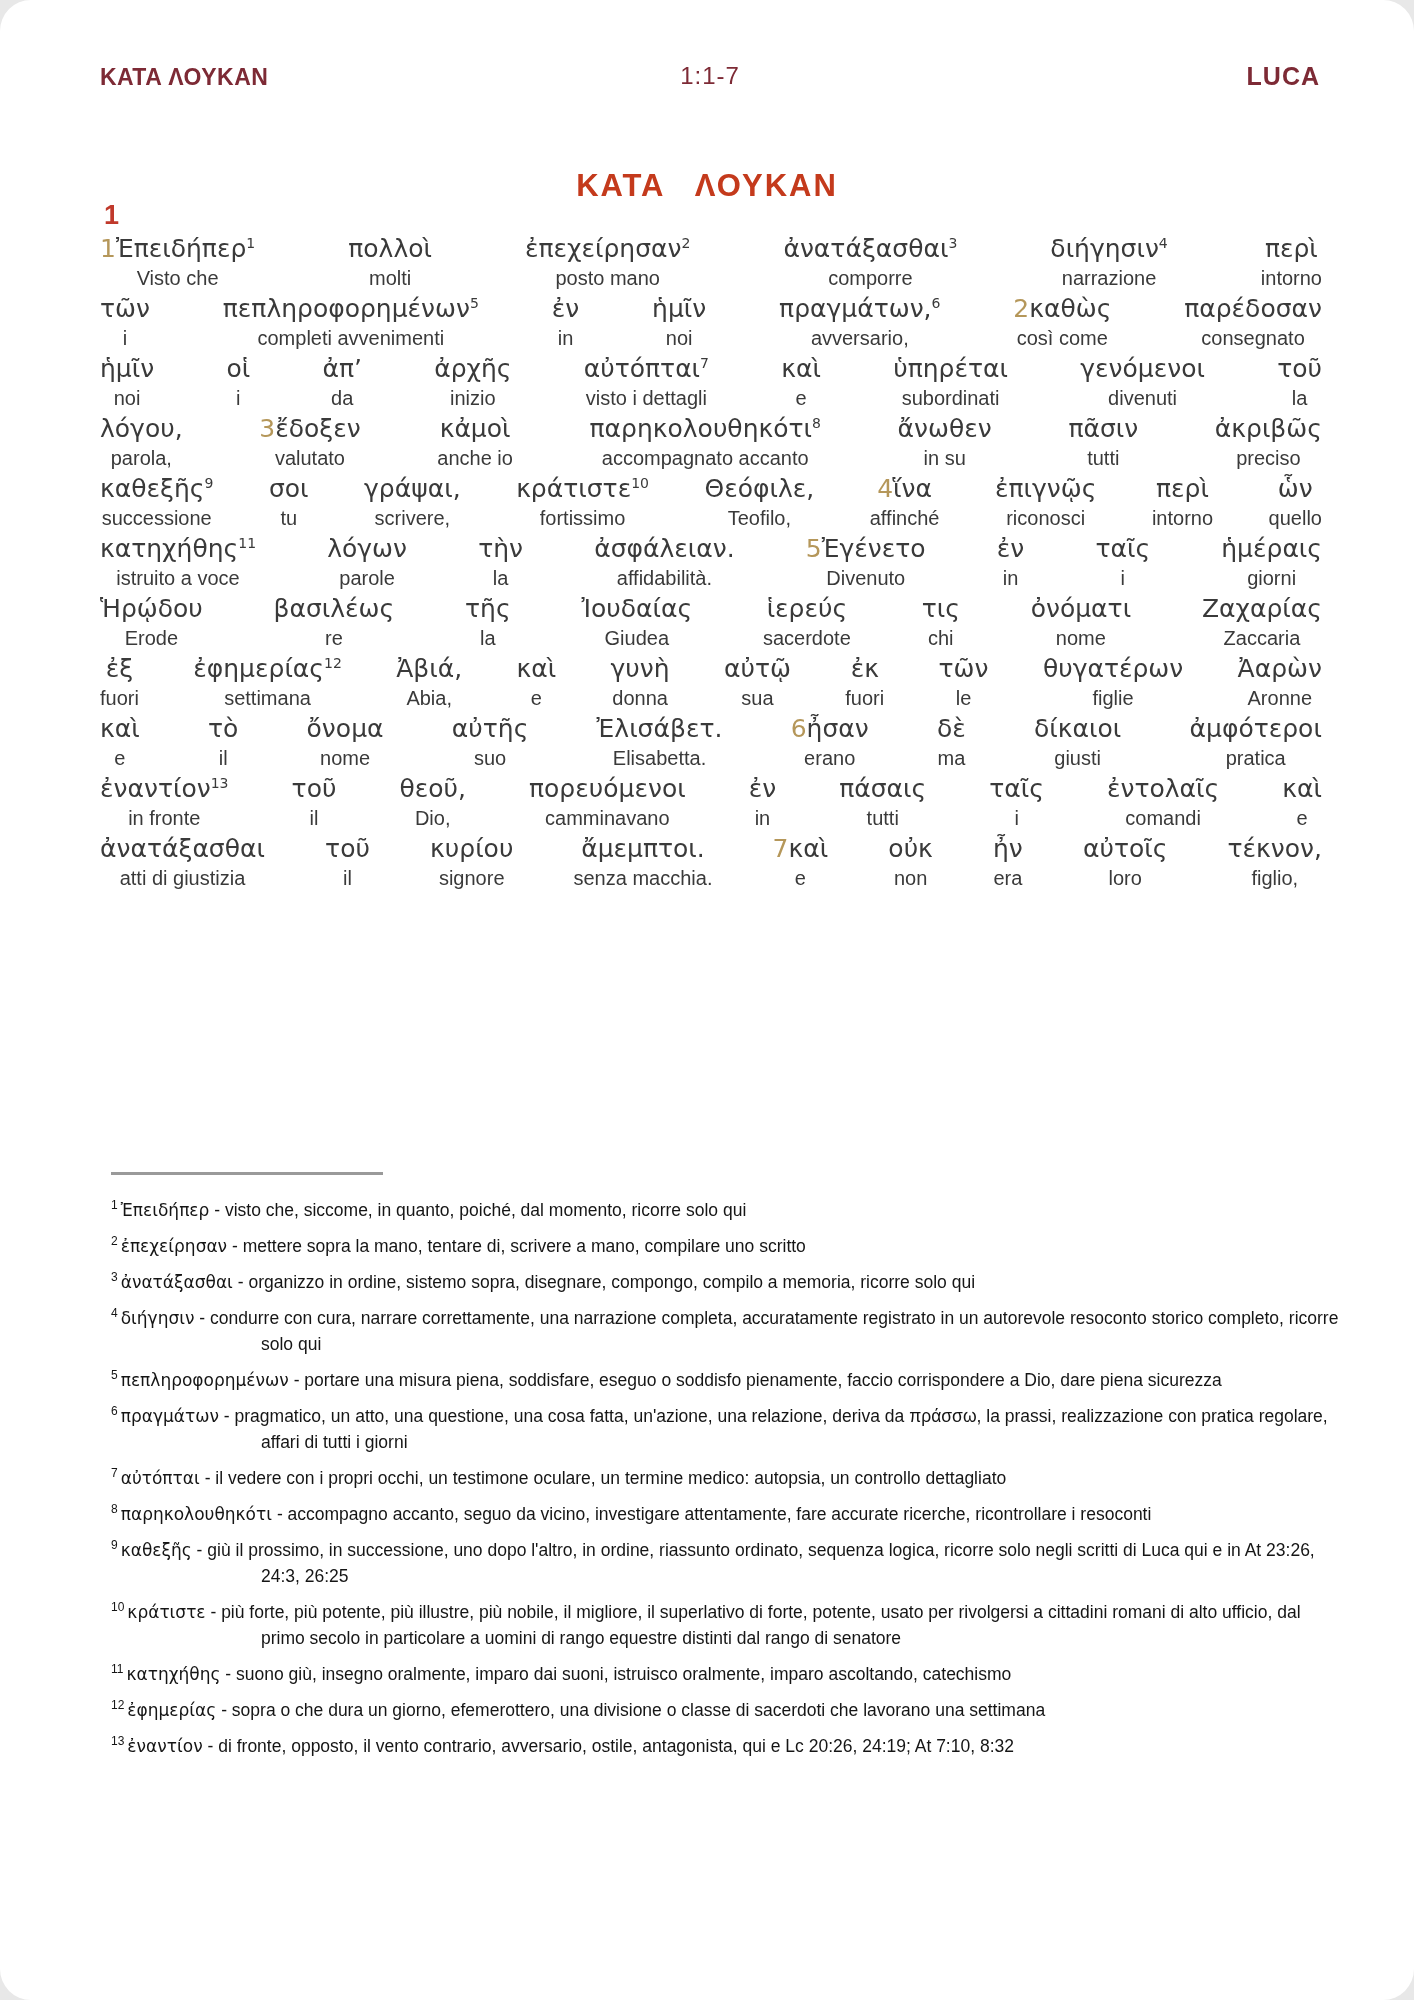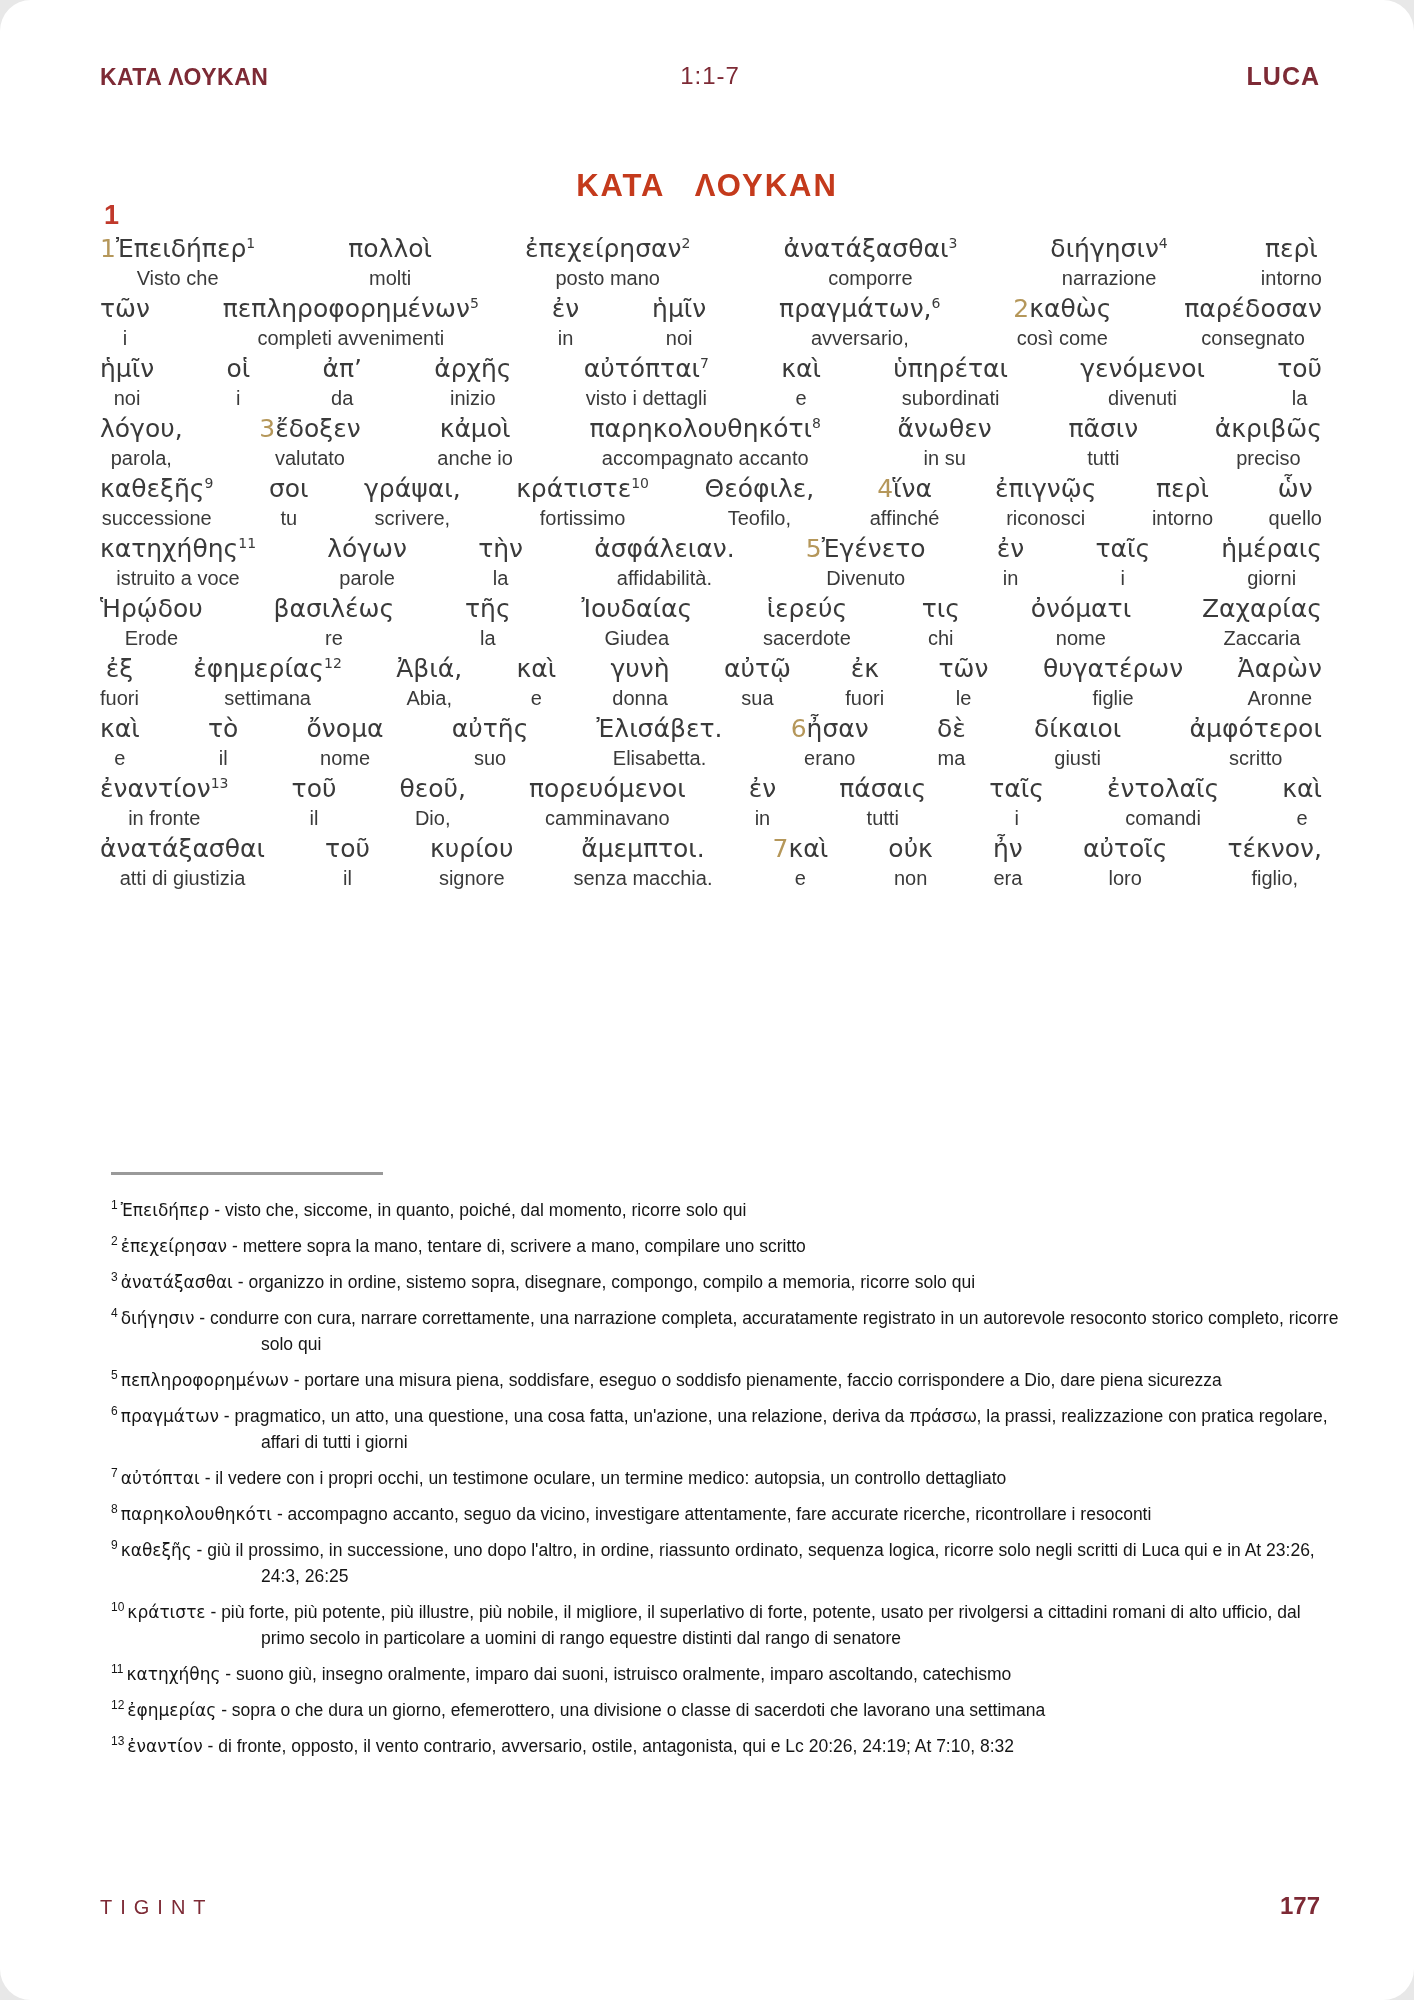--- a/index.html
+++ b/index.html
@@ -390,21 +390,21 @@
         <div class="word">
     <div class="gk"><span class="g">δὲ</span></div>
     <div class="gl">ma</div>
   </div>
         <div class="word">
     <div class="gk"><span class="g">δίκαιοι</span></div>
     <div class="gl">giusti</div>
   </div>
         <div class="word">
     <div class="gk"><span class="g">ἀμφότεροι</span></div>
-    <div class="gl">scritto</div>
+    <div class="gl">pratica</div>
   </div>
       </div>
       <div class="il-row">
         <div class="word">
     <div class="gk"><span class="g">ἐναντίον</span><sup class="ref">13</sup></div>
     <div class="gl">in fronte</div>
   </div>
         <div class="word">
     <div class="gk"><span class="g">τοῦ</span></div>
     <div class="gl">il</div>
@@ -490,18 +490,14 @@
         <div class="fn"><sup class="fnum">7</sup><span class="fngk">αὐτόπται</span> <span class="fntx">- il vedere con i propri occhi, un testimone oculare, un termine medico: autopsia, un controllo dettagliato</span></div>
         <div class="fn"><sup class="fnum">8</sup><span class="fngk">παρηκολουθηκότι</span> <span class="fntx">- accompagno accanto, seguo da vicino, investigare attentamente, fare accurate ricerche, ricontrollare i resoconti</span></div>
         <div class="fn"><sup class="fnum">9</sup><span class="fngk">καθεξῆς</span> <span class="fntx">- giù il prossimo, in successione, uno dopo l'altro, in ordine, riassunto ordinato, sequenza logica, ricorre solo negli scritti di Luca qui e in At 23:26, 24:3, 26:25</span></div>
         <div class="fn"><sup class="fnum">10</sup><span class="fngk">κράτιστε</span> <span class="fntx">- più forte, più potente, più illustre, più nobile, il migliore, il superlativo di forte, potente, usato per rivolgersi a cittadini romani di alto ufficio, dal primo secolo in particolare a uomini di rango equestre distinti dal rango di senatore</span></div>
         <div class="fn"><sup class="fnum">11</sup><span class="fngk">κατηχήθης</span> <span class="fntx">- suono giù, insegno oralmente, imparo dai suoni, istruisco oralmente, imparo ascoltando, catechismo</span></div>
         <div class="fn"><sup class="fnum">12</sup><span class="fngk">ἐφημερίας</span> <span class="fntx">- sopra o che dura un giorno, efemerottero, una divisione o classe di sacerdoti che lavorano una settimana</span></div>
         <div class="fn"><sup class="fnum">13</sup><span class="fngk">ἐναντίον</span> <span class="fntx">- di fronte, opposto, il vento contrario, avversario, ostile, antagonista, qui e Lc 20:26, 24:19; At 7:10, 8:32</span></div>
       </div>
   </div>
 
-  <div class="page-footer">
-    <span class="pf-left">TIGINT</span>
-    <span class="pf-right">177</span>
-  </div>
 
 </div>
 
 </body></html>

